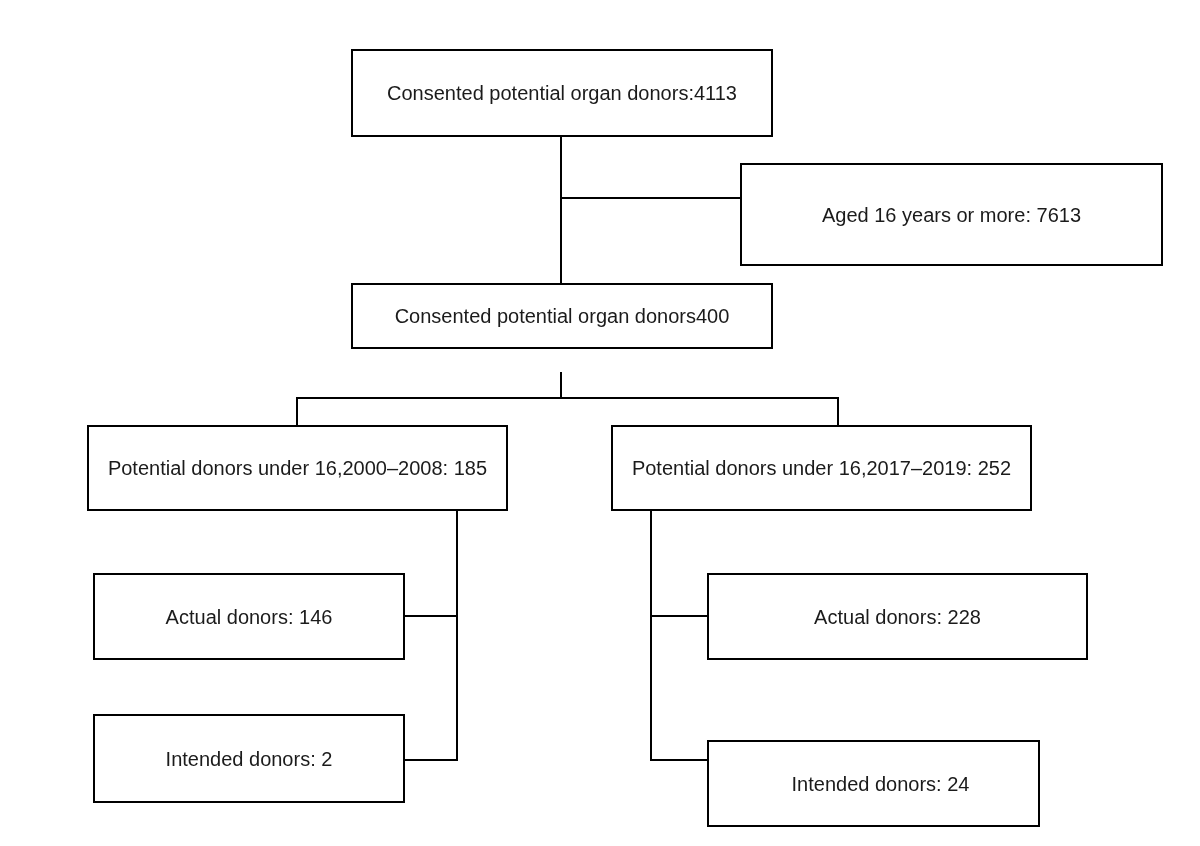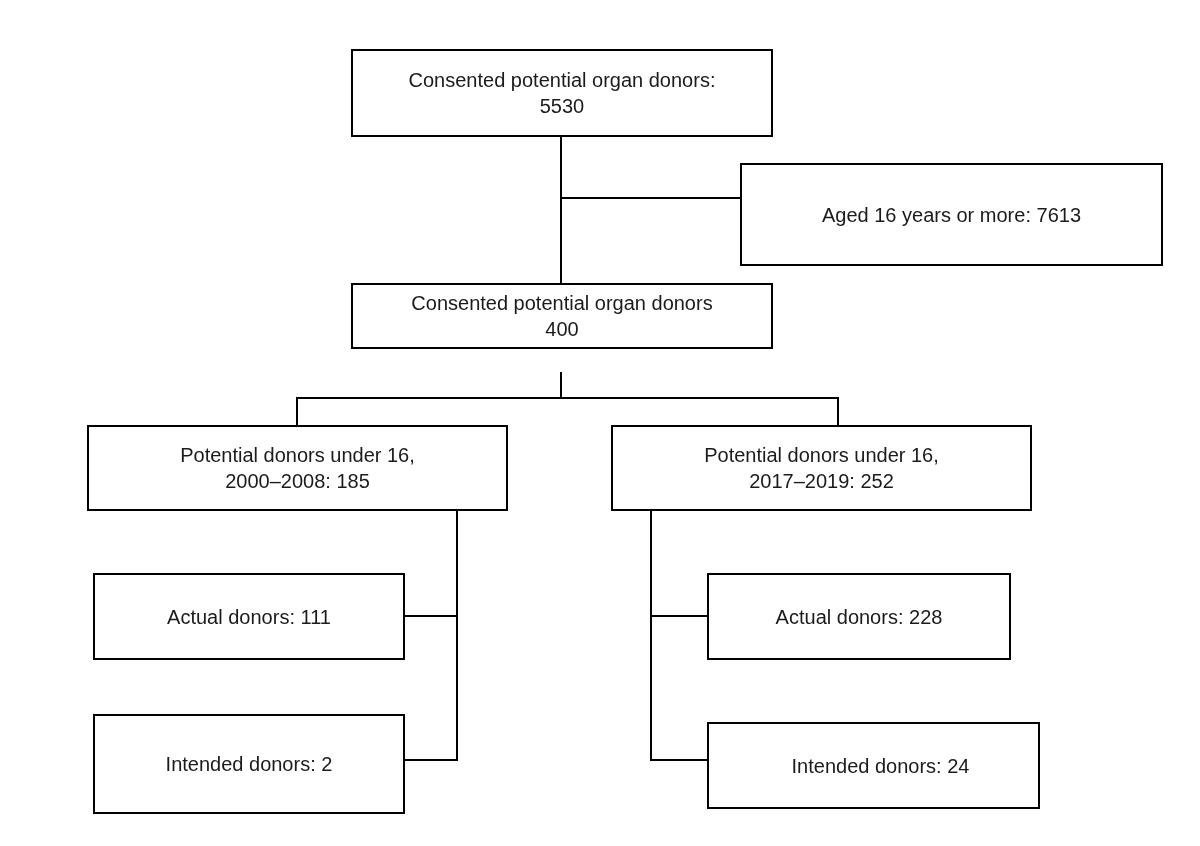--- a/index.html
+++ b/index.html
@@ -16,21 +16,21 @@
     font-family: "Liberation Sans", "DejaVu Sans", sans-serif;
     color: #1b1b1b;
     overflow: hidden;
   }
   .node {
     position: absolute;
     box-sizing: border-box;
     border: 2px solid #000000;
     background: #ffffff;
     display: flex;
-    flex-direction: column;
+    flex-direction: row;
     align-items: center;
     justify-content: center;
     text-align: center;
     font-size: 20px;
     line-height: 26px;
     padding: 2px 6px;
   }
   .node .line {
     display: block;
     white-space: nowrap;
@@ -42,21 +42,21 @@
   .edge.v { width: 2px; }
   .edge.h { height: 2px; }
 </style>
 </head>
 <body>
 
 <div class="canvas">
 
   <div class="node" style="left:351px; top:49px;  width:422px; height:88px;">
     <span class="line">Consented potential organ donors:</span>
-    <span class="line">5530</span>
+    <span class="line">4113</span>
   </div>
 
   <div class="node" style="left:740px; top:163px; width:423px; height:103px;">
     <span class="line">Aged 16 years or more: 7613</span>
   </div>
 
   <div class="node" style="left:351px; top:283px; width:422px; height:66px;">
     <span class="line">Consented potential organ donors</span>
     <span class="line">400</span>
   </div>
@@ -65,32 +65,32 @@
     <span class="line">Potential donors under 16,</span>
     <span class="line">2000–2008: 185</span>
   </div>
 
   <div class="node" style="left:611px; top:425px; width:421px; height:86px;">
     <span class="line">Potential donors under 16,</span>
     <span class="line">2017–2019: 252</span>
   </div>
 
   <div class="node" style="left:93px;  top:573px; width:312px; height:87px;">
-    <span class="line">Actual donors: 111</span>
+    <span class="line">Actual donors: 146</span>
   </div>
 
-  <div class="node" style="left:93px;  top:714px; width:312px; height:100px;">
+  <div class="node" style="left:93px;  top:714px; width:312px; height:89px;">
     <span class="line">Intended donors: 2</span>
   </div>
 
-  <div class="node" style="left:707px; top:573px; width:304px; height:87px;">
+  <div class="node" style="left:707px; top:573px; width:381px; height:87px;">
     <span class="line">Actual donors: 228</span>
   </div>
 
-  <div class="node" style="left:707px; top:722px; width:333px; height:87px;padding-left:20px;">
+  <div class="node" style="left:707px; top:740px; width:333px; height:87px;padding-left:20px;">
     <span class="line">Intended donors: 24</span>
   </div>
 
   <div class="edge v" style="left:560px; top:137px; height:146px;"></div>
   <div class="edge h" style="left:561px; top:197px; width:179px;"></div>
 
   <div class="edge v" style="left:560px; top:372px; height:26px;"></div>
   <div class="edge h" style="left:296px; top:397px; width:543px;"></div>
   <div class="edge v" style="left:296px; top:397px; height:28px;"></div>
   <div class="edge v" style="left:837px; top:397px; height:28px;"></div>

